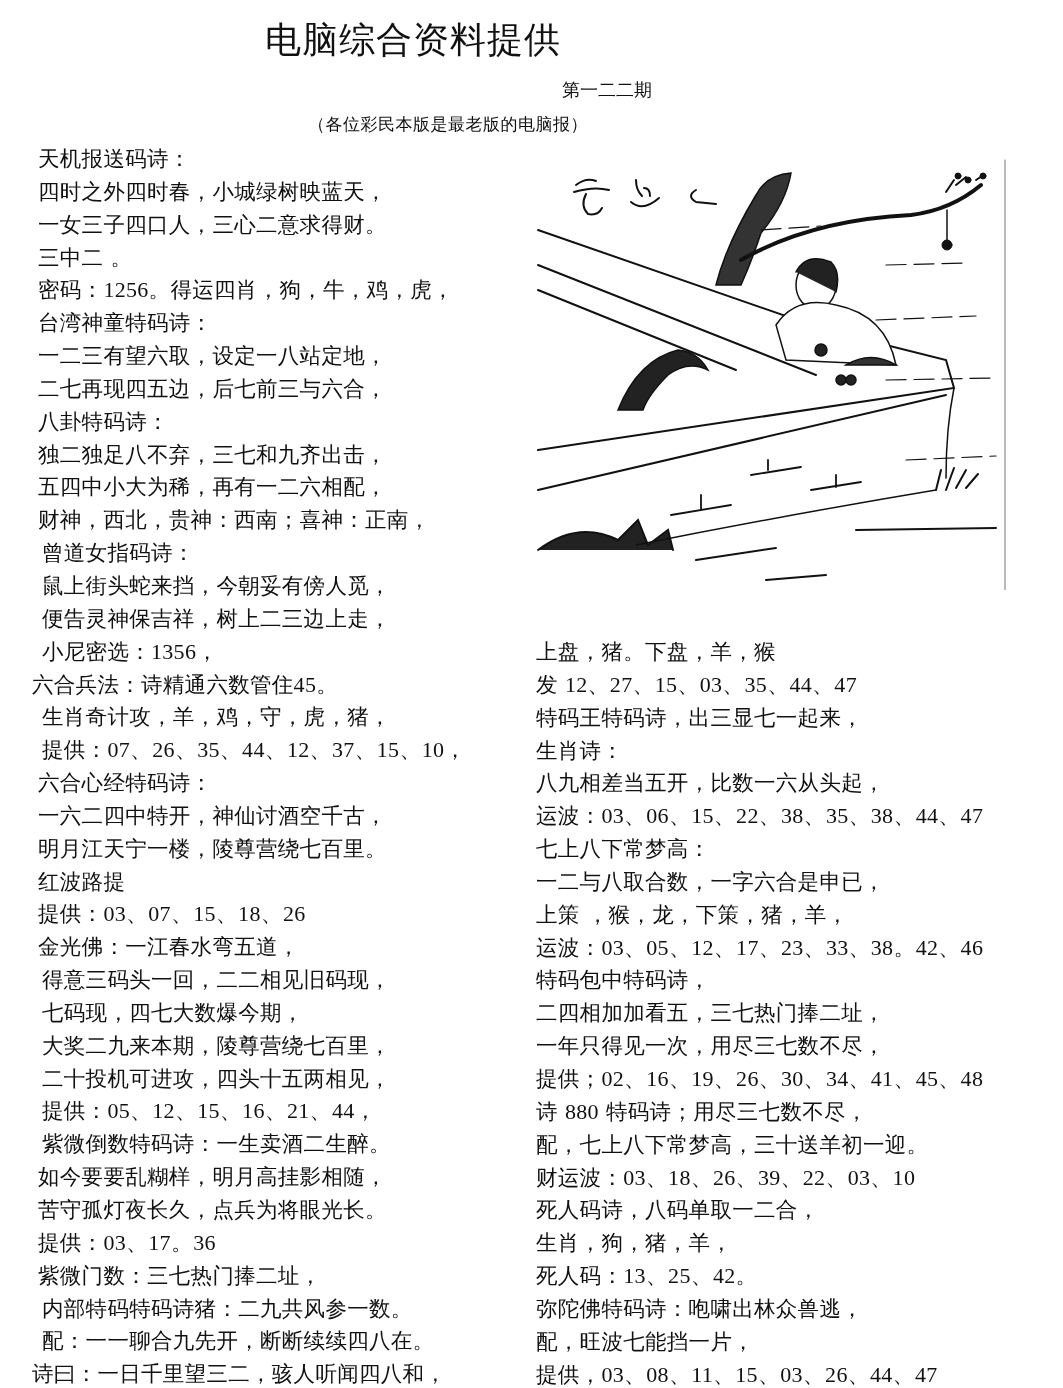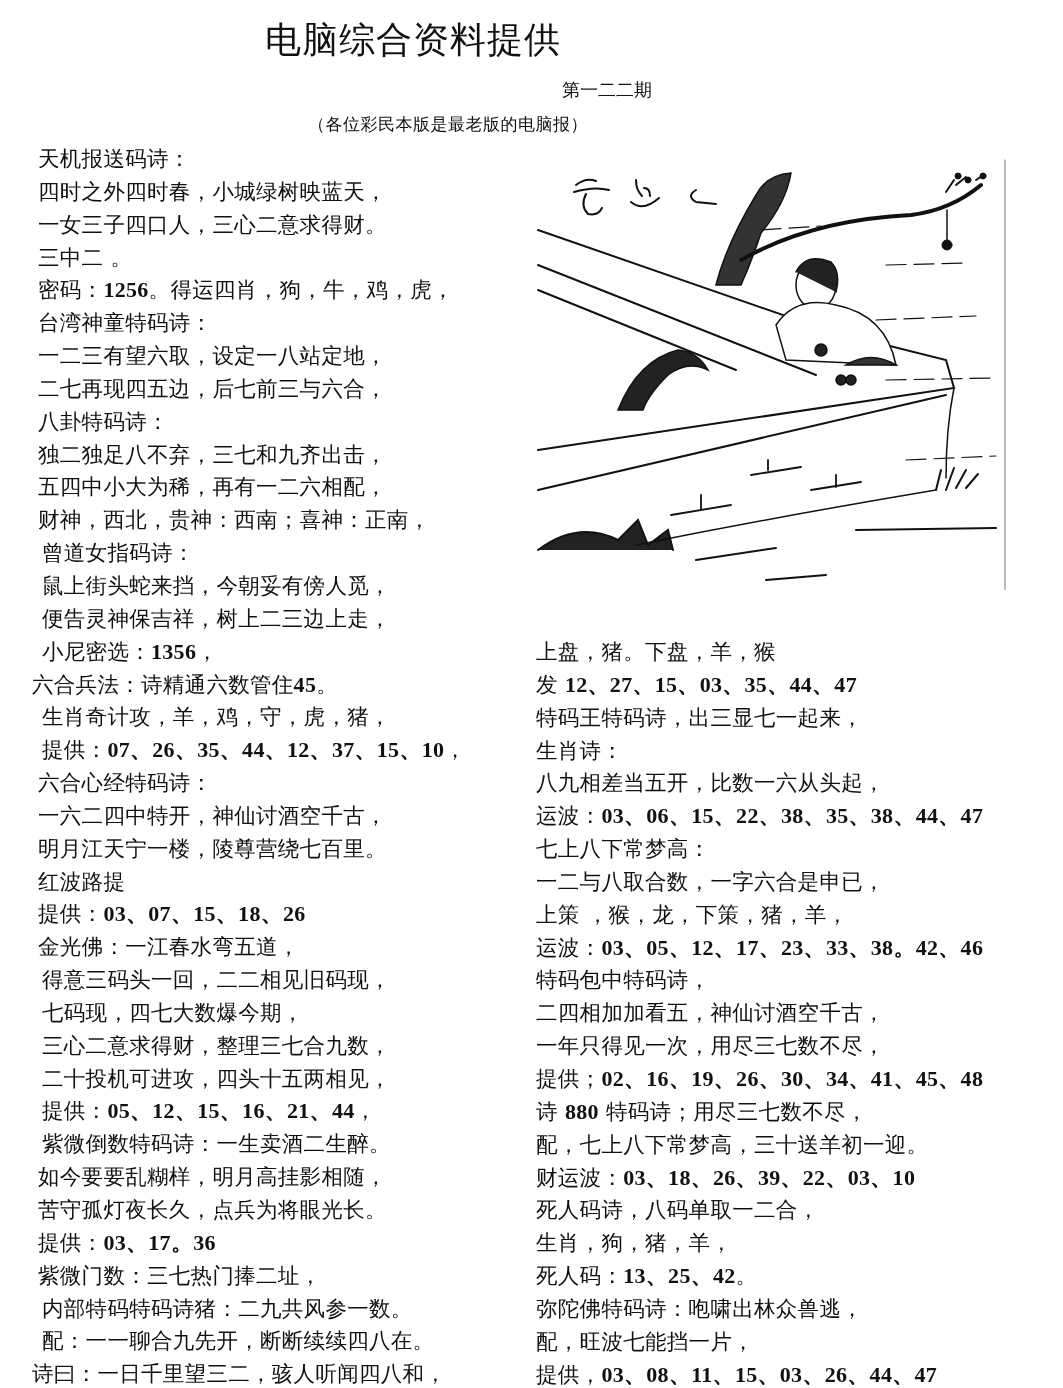--- a/index.html
+++ b/index.html
@@ -23,21 +23,21 @@
   }
   .col { position: absolute; }
   .col-left { left: 32px; top: 143px; width: 490px; }
   .col-right { left: 536px; top: 636px; width: 500px; }
   .line {
     height: 32.85px; line-height: 32.85px; font-size: 21.5px;
     white-space: nowrap; letter-spacing: 0.3px;
   }
   .line .num {
     font-family: "Liberation Serif", "DejaVu Serif", serif;
-    font-weight: bold; font-size: 22px;
+    font-weight: normal; font-size: 22px;
   }
   .indent-1 { padding-left: 6px; }
   .indent-2 { padding-left: 10px; }
   .illus {
     position: absolute; left: 536px; top: 150px; width: 480px; height: 440px;
   }
 </style>
 </head>
 <body>
 
@@ -117,21 +117,21 @@
     <div class="line indent-2">生肖奇计攻，羊，鸡，守，虎，猪，</div>
     <div class="line indent-2"><span>提供：</span><span class="num">07、26、35、44、12、37、15、10</span><span>，</span></div>
     <div class="line indent-1">六合心经特码诗：</div>
     <div class="line indent-1">一六二四中特开，神仙讨酒空千古，</div>
     <div class="line indent-1">明月江天宁一楼，陵尊营绕七百里。</div>
     <div class="line indent-1">红波路提</div>
     <div class="line indent-1"><span>提供：</span><span class="num">03、07、15、18、26</span><span></span></div>
     <div class="line indent-1">金光佛：一江春水弯五道，</div>
     <div class="line indent-2">得意三码头一回，二二相见旧码现，</div>
     <div class="line indent-2">七码现，四七大数爆今期，</div>
-    <div class="line indent-2">三心二意求得财，整理三七合九数，</div>
+    <div class="line indent-2">大奖二九来本期，陵尊营绕七百里，</div>
     <div class="line indent-2">二十投机可进攻，四头十五两相见，</div>
     <div class="line indent-2"><span>提供：</span><span class="num">05、12、15、16、21、44</span><span>，</span></div>
     <div class="line indent-2">紫微倒数特码诗：一生卖酒二生醉。</div>
     <div class="line indent-1">如今要要乱糊样，明月高挂影相随，</div>
     <div class="line indent-1">苦守孤灯夜长久，点兵为将眼光长。</div>
     <div class="line indent-1"><span>提供：</span><span class="num">03、17。36</span><span></span></div>
     <div class="line indent-1">紫微门数：三七热门捧二址，</div>
     <div class="line indent-2">内部特码特码诗猪：二九共风参一数。</div>
     <div class="line indent-2">配：一一聊合九先开，断断续续四八在。</div>
     <div class="line">诗曰：一日千里望三二，骇人听闻四八和，</div>
@@ -141,21 +141,21 @@
     <div class="line"><span>发 </span><span class="num">12、27、15、03、35、44、47</span><span></span></div>
     <div class="line">特码王特码诗，出三显七一起来，</div>
     <div class="line">生肖诗：</div>
     <div class="line">八九相差当五开，比数一六从头起，</div>
     <div class="line"><span>运波：</span><span class="num">03、06、15、22、38、35、38、44、47</span><span></span></div>
     <div class="line">七上八下常梦高：</div>
     <div class="line">一二与八取合数，一字六合是申已，</div>
     <div class="line">上策 ，猴，龙，下策，猪，羊，</div>
     <div class="line"><span>运波：</span><span class="num">03、05、12、17、23、33、38。42、46</span><span></span></div>
     <div class="line">特码包中特码诗，</div>
-    <div class="line">二四相加加看五，神仙讨酒空千古，</div>
+    <div class="line">二四相加加看五，三七热门捧二址，</div>
     <div class="line">一年只得见一次，用尽三七数不尽，</div>
     <div class="line"><span>提供；</span><span class="num">02、16、19、26、30、34、41、45、48</span><span></span></div>
     <div class="line"><span>诗 </span><span class="num">880</span><span> 特码诗；用尽三七数不尽，</span></div>
     <div class="line">配，七上八下常梦高，三十送羊初一迎。</div>
     <div class="line"><span>财运波：</span><span class="num">03、18、26、39、22、03、10</span><span></span></div>
     <div class="line">死人码诗，八码单取一二合，</div>
     <div class="line">生肖，狗，猪，羊，</div>
     <div class="line"><span>死人码：</span><span class="num">13、25、42</span><span>。</span></div>
     <div class="line">弥陀佛特码诗：咆啸出林众兽逃，</div>
     <div class="line">配，旺波七能挡一片，</div>

